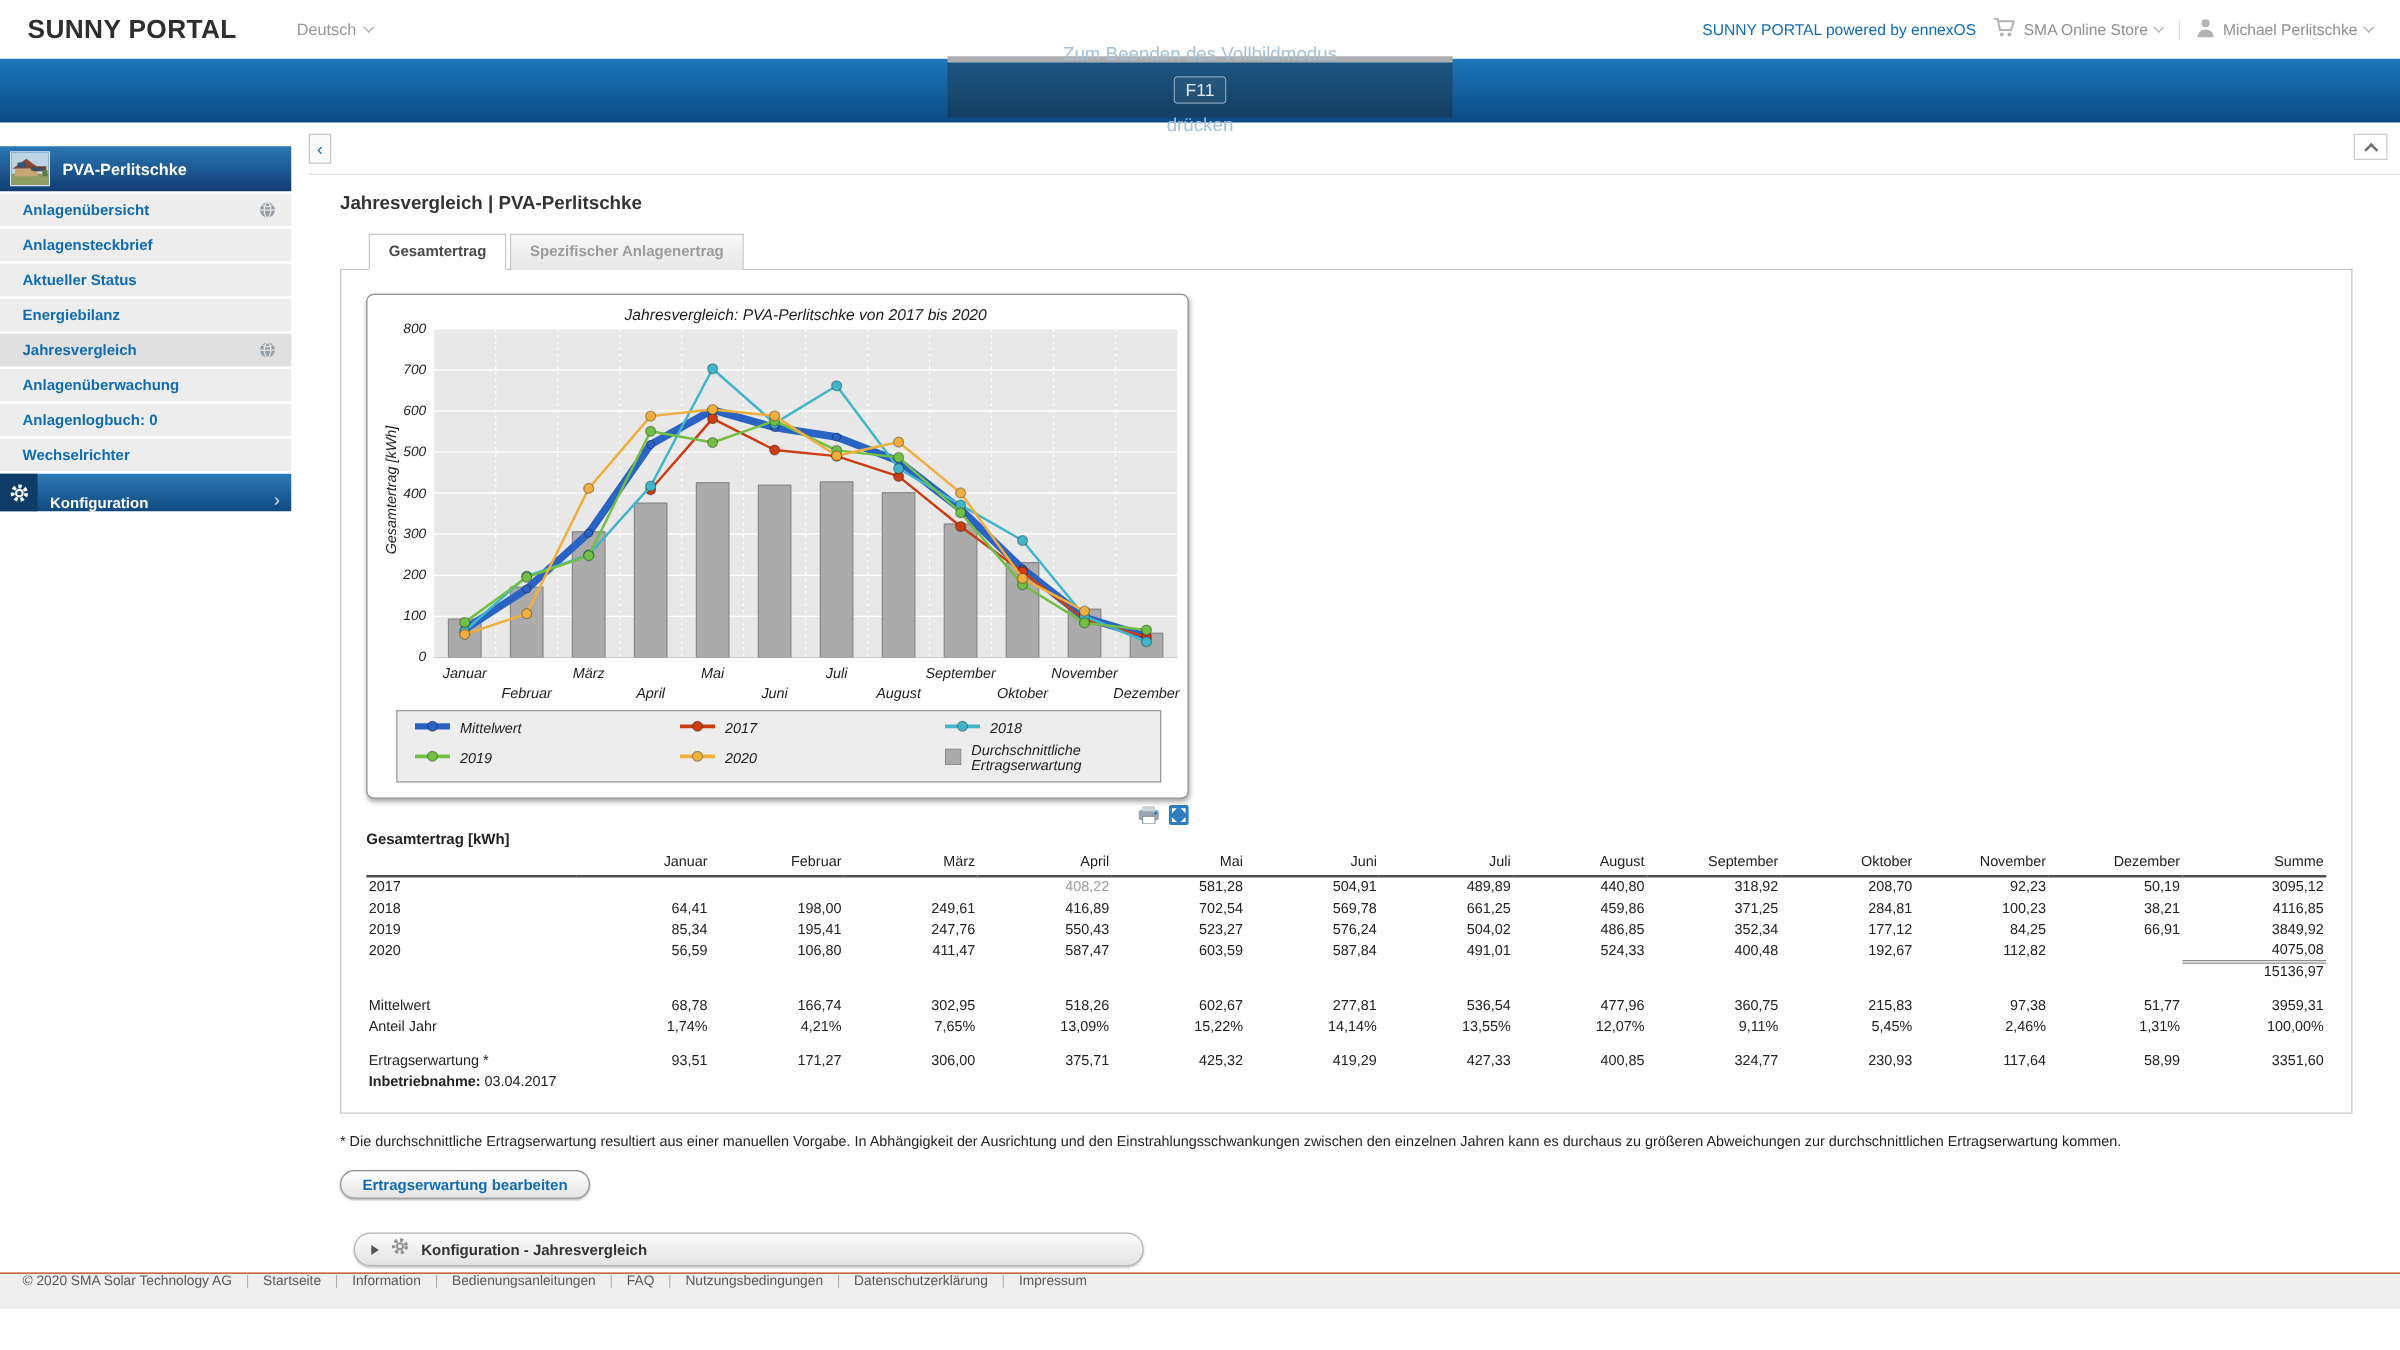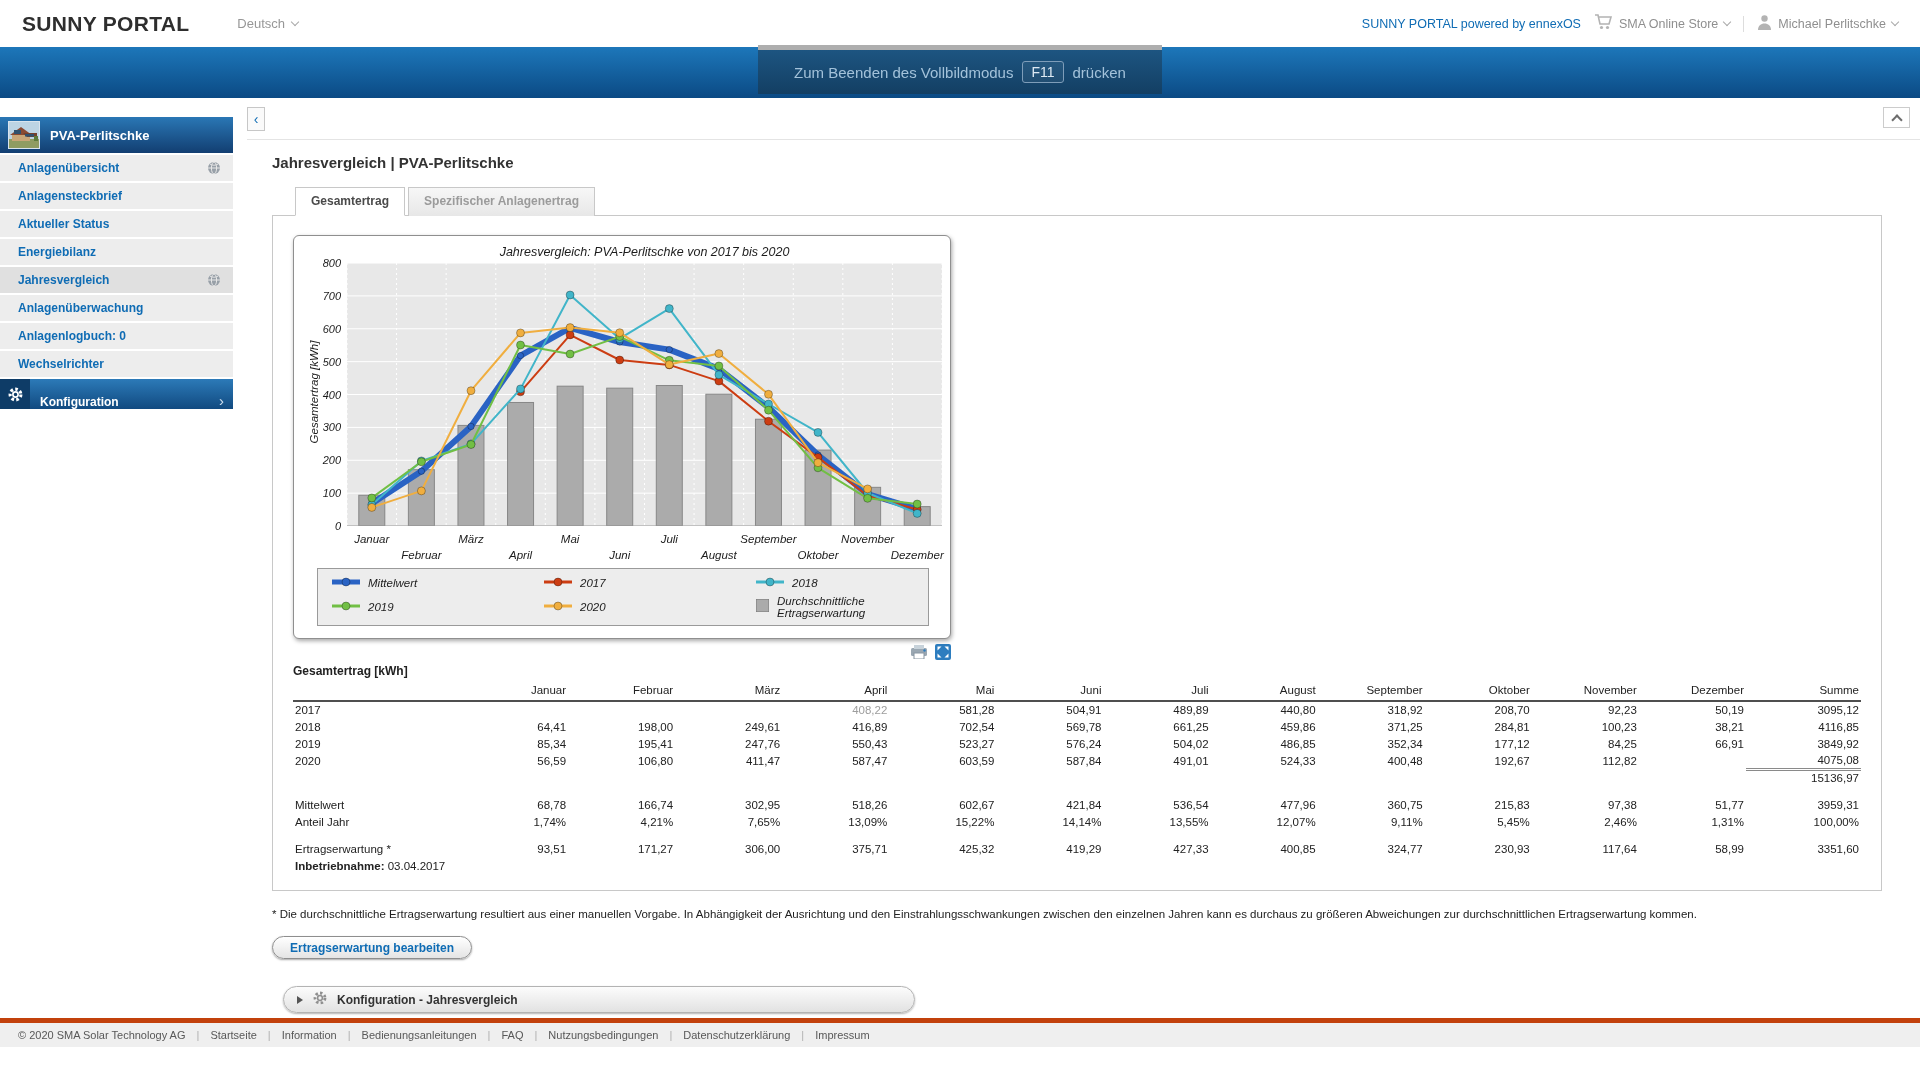--- a/index.html
+++ b/index.html
@@ -14,21 +14,21 @@
   .hdr-right { margin-left:auto; display:flex; align-items:center; gap:13px; font-size:12.5px; }
   .hdr-link { color:#0f6cb4; text-decoration:none; }
   .hdr-grey { color:#8f8f8f; display:flex; align-items:center; gap:6px; cursor:pointer; }
   .vsep { width:1px; height:16px; background:#ddd; }
   .chev-down { width:6px; height:6px; border-right:1.5px solid #a9a9a9; border-bottom:1.5px solid #a9a9a9; transform:rotate(45deg); margin-top:-3px; }
 
   
   .navbar { height:51px; background:linear-gradient(#1d77ba,#0b4a84); flex:0 0 auto; }
   .f11-banner { position:absolute; left:50%; transform:translateX(-50%); top:45px; width:404px; height:49px;
     background:linear-gradient(#1d5581,#133f63); border-top:5px solid #aeaeae;
-    display:flex; align-items:center; justify-content:center; gap:9px; z-index:6; }
+    display:flex; align-items:center; justify-content:center; gap:9px; z-index:6;flex-direction:column; }
   .f11-banner .btxt { color:#a3c2da; font-size:15px; }
   .f11-key { color:#dde9f3; font-size:14px; border:1px solid #7e9db9; border-radius:3px; padding:2px 8px; background:rgba(255,255,255,0.05); }
 
   
   .bodyrow { flex:1 1 auto; display:flex; align-items:stretch; }
 
   
   .sidebar { width:233px; flex:0 0 auto; padding-top:19px; }
   .plant-hdr { height:36px; background:linear-gradient(#2a77b5,#123e71); display:flex; align-items:center; gap:10px; padding:0 8px; }
   .plant-hdr .pname { color:#fff; font-weight:bold; font-size:13px; }
@@ -93,21 +93,21 @@
     border:1px solid #8e8e8e; background:linear-gradient(#ffffff,#e4e4e4); color:#0f6cb4; font-weight:bold; font-size:12px;
     box-shadow:0 1px 2px rgba(0,0,0,0.35); cursor:pointer; }
   .accordion { margin:27px 0 0 36px; width:632px; height:27px; border-radius:14px; border:1px solid #b3b3b3;
     background:linear-gradient(#fcfcfc,#e2e2e2); box-shadow:0 1px 2px rgba(0,0,0,0.3); display:flex; align-items:center; gap:9px;
     padding:0 13px; cursor:pointer; }
   .acc-arrow { width:0; height:0; border-left:6px solid #555; border-top:4px solid transparent; border-bottom:4px solid transparent; }
   .accordion .albl { font-size:12px; font-weight:bold; color:#333; }
 
   
   .footer { flex:0 0 auto; height:62px; }
-  .footer-bar { height:29px; border-top:5px solid #c2410c; background:#efefef; display:flex; align-items:center; padding-left:18px;
+  .footer-bar { height:29px; border-top:1px solid #c2410c; background:#efefef; display:flex; padding-left:18px;
     font-size:11px; color:#585858; }
   .footer-bar .fsep { color:#b0b0b0; padding:0 11px; }
   .footer-bar a { color:#585858; text-decoration:none; cursor:pointer; }
 </style>
 </head>
 <body>
 
 <div class="page">
 
   <div class="tophdr">
@@ -547,21 +547,21 @@
               <tr class="sp">
                 <td colspan="14"></td>
               </tr>
               <tr>
                 <td class="lblc">Mittelwert</td>
                 <td>68,78</td>
                 <td>166,74</td>
                 <td>302,95</td>
                 <td>518,26</td>
                 <td>602,67</td>
-                <td>421,84</td>
+                <td>277,81</td>
                 <td>536,54</td>
                 <td>477,96</td>
                 <td>360,75</td>
                 <td>215,83</td>
                 <td>97,38</td>
                 <td>51,77</td>
                 <td>3959,31</td>
               </tr>
               <tr>
                 <td class="lblc">Anteil Jahr</td>

